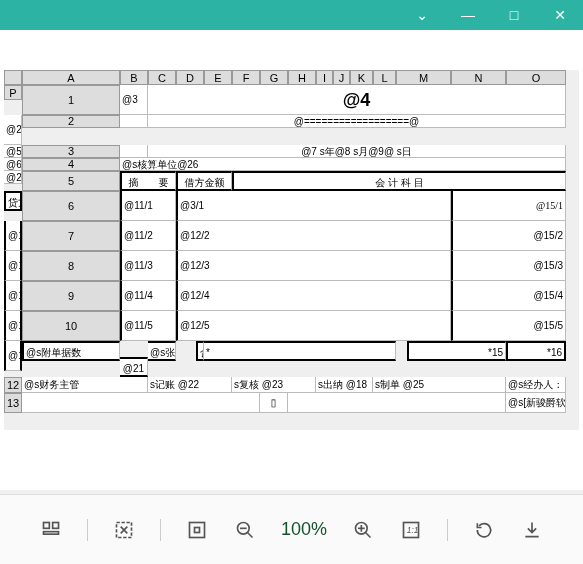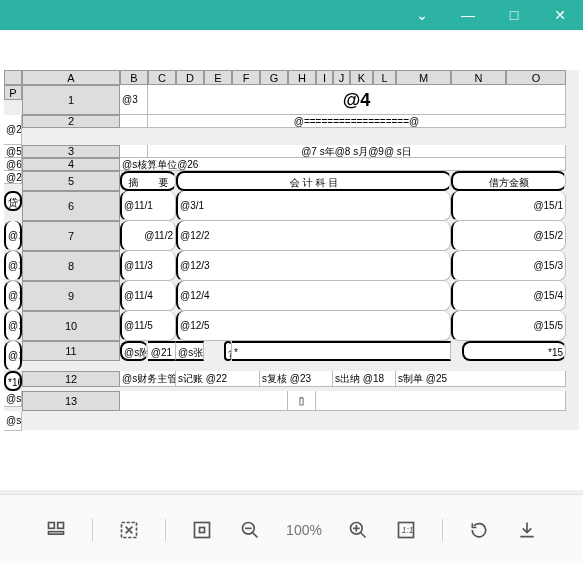--- a/index.html
+++ b/index.html
@@ -9,25 +9,25 @@
 .content-area { background: #fff; height: 460px; padding: 40px 2px 60px 2px; display: flex; justify-content: center; }
 .sheet { background: #efefef; width: 575px; }
 .grid { display: grid; grid-template-columns: 18px 98px 28px 28px 28px 28px 28px 28px 28px 17px 17px 23px 23px 55px 55px 60px; }
 .hdr, .rh { border: 1px solid #999; background: #ddd; text-align: center; font-size: 11px; line-height: 14px; height: 15px; }
 .corner { border: 1px solid #999; background: #ddd; }
 .cell { border-right: 1px solid #bbb; border-bottom: 1px solid #bbb; font-size: 10px; padding: 1px 2px; background: #fff; overflow: hidden; white-space: nowrap; }
 .tl { text-align: left; } .tc { text-align: center; } .tr { text-align: right; }
 .titlecell { font-size: 18px; font-weight: bold; text-align: center; }
 .h30 { height: 30px; line-height: 28px; } .h13 { height: 13px; line-height: 11px; }
 .h20 { height: 20px; line-height: 18px; } .h16 { height: 16px; line-height: 14px; }
-.bt { border-top: 2px solid #000; } .bb { border-bottom: 2px solid #000; } .bl { border-left: 2px solid #000; border-radius: 8px; } .br { border-right: 2px solid #000; }
+.bt { border-top: 2px solid #000; } .bb { border-bottom: 2px solid #000; } .bl { border-left: 2px solid #000; } .br { border-right: 2px solid #000; }
 .toolbar { position: absolute; bottom: 0; left: 0; right: 0; height: 70px; display: flex; align-items: center; justify-content: center; gap: 24px; background: #fafafa; border-top: 1px solid #e0e0e0; }
 .tool { width: 24px; height: 24px; display: flex; align-items: center; justify-content: center; color: #0c4a6e; cursor: pointer; font-style: italic; }
 .sep { width: 1px; height: 22px; background: #ccc; }
-.zoom { font-size: 14px; color: #737373; }
+.zoom { font-size: 18px; color: #14532d; }
 svg { width: 20px; height: 20px; stroke: #555; fill: none; stroke-width: 2; }
 </style>
 </head>
 <body>
 
 <div class="titlebar">
   <div class="tb-btn">⌄</div>
   <div class="tb-btn">—</div>
   <div class="tb-btn">□</div>
   <div class="tb-btn">✕</div>
@@ -63,51 +63,50 @@
         <div class="cell h13 tr" style="grid-column: span 1;">@5</div>
         <div class="rh h13">3</div>
         <div class="cell h13" style="grid-column: span 1;"></div>
         <div class="cell h13 tc" style="grid-column: span 13;">@7 s年@8 s月@9@ s日</div>
         <div class="cell h13 tr" style="grid-column: span 1;">@6</div>
         <div class="rh h13">4</div>
         <div class="cell h13 tl" style="grid-column: span 14;">@s核算单位@26</div>
         <div class="cell h13 tr" style="grid-column: span 1;">@28</div>
         <div class="rh h20">5</div>
         <div class="cell h20 tc bt bl bb" style="grid-column: span 2;">摘　　要</div>
+        <div class="cell h20 tc bt bl bb" style="grid-column: span 2;">借方金额</div>
         <div class="cell h20 tc bt bl bb" style="grid-column: span 10;">会 计 科 目</div>
-        <div class="cell h20 tc bt bl bb" style="grid-column: span 2;">借方金额</div>
         <div class="cell h20 tc bt bl bb br" style="grid-column: span 1;">贷方金额</div>
         <div class="rh h30">6</div>
         <div class="cell h30 tl bl" style="grid-column: span 2;">@11/1</div>
         <div class="cell h30 tl bl" style="grid-column: span 10;">@3/1</div>
-        <div class="cell h30 tr bl" style="grid-column: span 2;">@15/1</div>
+        <div class="cell h30 tr bl" style="grid-column: span 2; font-family: Liberation Serif, serif;">@15/1</div>
         <div class="cell h30 tr bl br" style="grid-column: span 1;">@16/1</div>
         <div class="rh h30">7</div>
-        <div class="cell h30 tl bl" style="grid-column: span 2; text-align: right;">@11/2</div>
+        <div class="cell h30 tl bl" style="grid-column: span 2;">@11/2</div>
         <div class="cell h30 tl bl" style="grid-column: span 10;">@12/2</div>
         <div class="cell h30 tr bl" style="grid-column: span 2;">@15/2</div>
         <div class="cell h30 tr bl br" style="grid-column: span 1;">@16/2</div>
         <div class="rh h30">8</div>
         <div class="cell h30 tl bl" style="grid-column: span 2;">@11/3</div>
         <div class="cell h30 tl bl" style="grid-column: span 10;">@12/3</div>
         <div class="cell h30 tr bl" style="grid-column: span 2;">@15/3</div>
         <div class="cell h30 tr bl br" style="grid-column: span 1;">@16/3</div>
         <div class="rh h30">9</div>
         <div class="cell h30 tl bl" style="grid-column: span 2;">@11/4</div>
         <div class="cell h30 tl bl" style="grid-column: span 10;">@12/4</div>
         <div class="cell h30 tr bl" style="grid-column: span 2;">@15/4</div>
         <div class="cell h30 tr bl br" style="grid-column: span 1;">@16/4</div>
         <div class="rh h30">10</div>
         <div class="cell h30 tl bl" style="grid-column: span 2;">@11/5</div>
         <div class="cell h30 tl bl" style="grid-column: span 10;">@12/5</div>
         <div class="cell h30 tr bl" style="grid-column: span 2;">@15/5</div>
         <div class="cell h30 tr bl br" style="grid-column: span 1;">@16/5</div>
-        <div class="rh h20">11</div>
         <div class="cell h20 tl bl bt bb" style="grid-column: span 1;">@s附单据数</div>
-        <div class="cell h20 tc bt bb" style="grid-column: span 1;">@21</div>
+        <div class="cell h20 tc bt bb" style="grid-column: span 1; margin-top: 16px;">@21</div>
         <div class="cell h20 tl bt bb" style="grid-column: span 1;">@s张</div>
         <div class="cell h20 tl bt bb bl" style="grid-column: span 1; margin-left: 20px;">合计</div>
         <div class="cell h20 tl bt bb" style="grid-column: span 8;">*</div>
         <div class="cell h20 tr bt bb bl" style="grid-column: span 2; margin-left: 11px;">*15</div>
         <div class="cell h20 tr bt bb bl br" style="grid-column: span 1;">*16</div>
         <div class="rh h16">12</div>
         <div class="cell h16 tl" style="grid-column: span 2;">@s财务主管</div>
         <div class="cell h16 tl" style="grid-column: span 3;">s记账 @22</div>
         <div class="cell h16 tl" style="grid-column: span 3;">s复核 @23</div>
         <div class="cell h16 tl" style="grid-column: span 3;">s出纳 @18</div>

